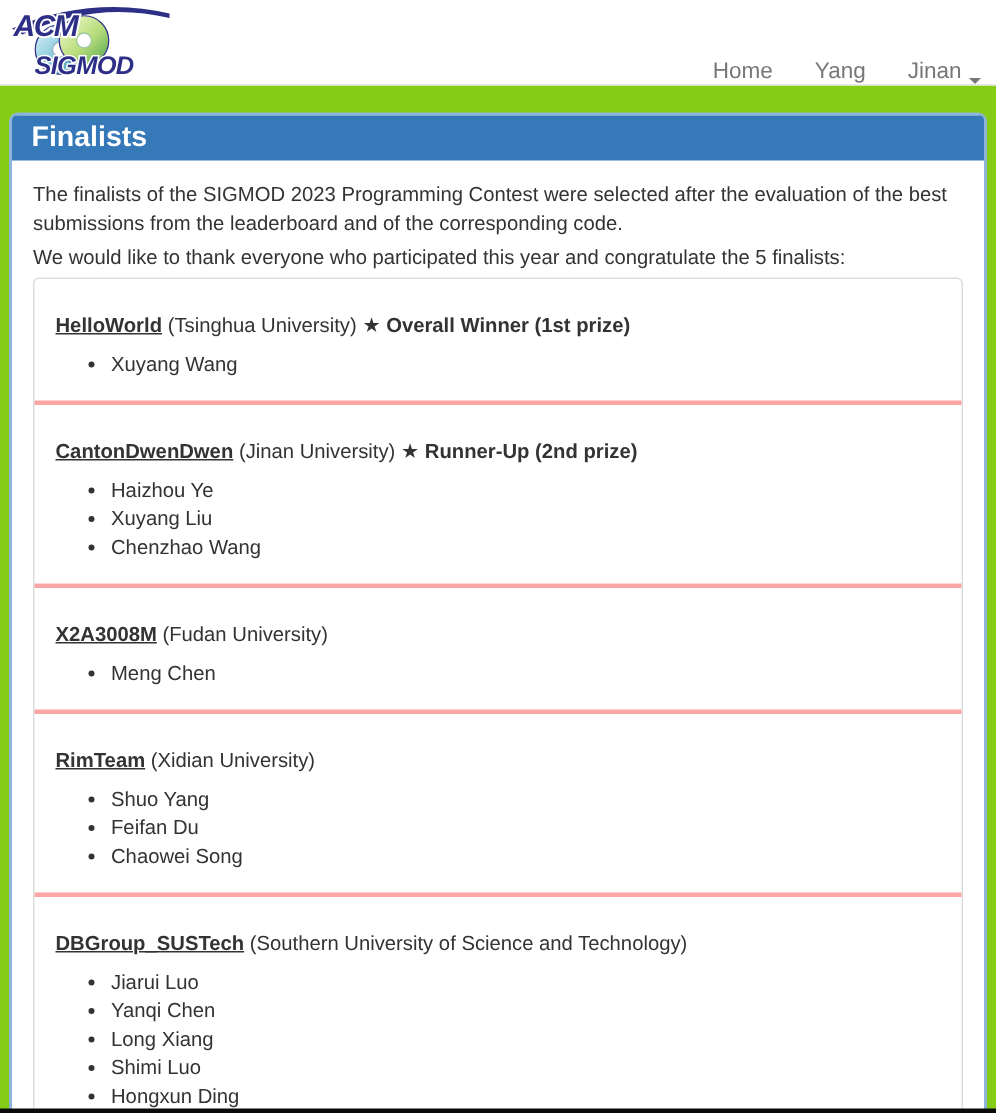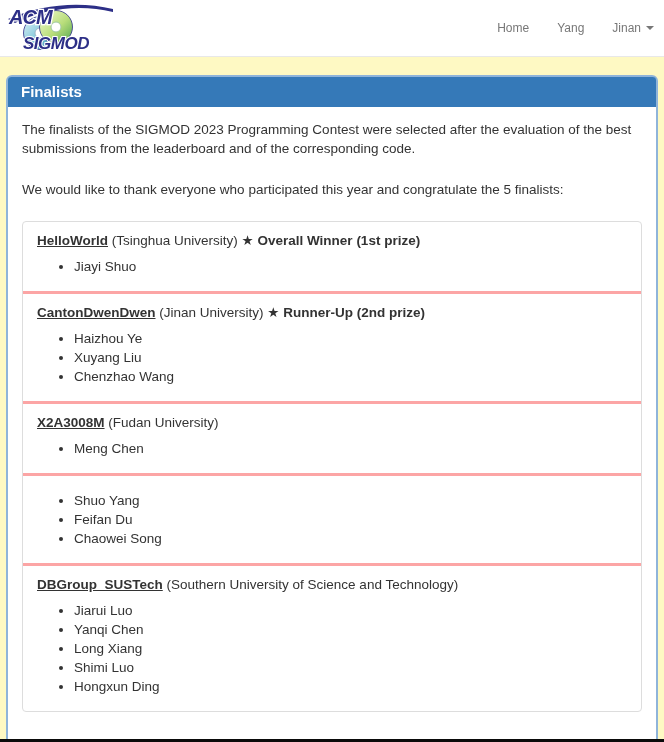--- a/index.html
+++ b/index.html
@@ -6,21 +6,21 @@
   html, body { background: #ffffff; }
   body {
     font-family: "Liberation Sans", "DejaVu Sans", sans-serif;
     color: #333;
     width: 664px;
   }
   .page {
     position: relative;
     width: 664px;
     height: 742px;
-    background: #fef9c3;
+    background: #84cc16;
     overflow: hidden;
   }
 
   
   .navbar {
     height: 57px;
     display: flex;
     align-items: stretch;
     border-bottom: 1px solid #e8e8e8;
     background: #ffffff;
@@ -41,23 +41,23 @@
     letter-spacing: -0.2px;
     white-space: pre-line;
   }
   .nav {
     margin-left: auto;
     display: flex;
     align-items: stretch;
   }
   .nav-item {
     display: flex;
-    align-items: center;
+    align-items: flex-end;
     padding: 0 14px;
-    font-size: 12px;
+    font-size: 15px;
     color: #777;
     cursor: pointer;
     white-space: nowrap;
   }
   .nav-item.active {
     background: #e7e7e7;
     color: #555;
   }
   .nav-item:last-child { padding-right: 10px; }
   .caret {
@@ -73,48 +73,48 @@
   .panel {
     margin: 18px 6px 0 6px;
     border: 2px solid #8fb4da;
     border-radius: 6px;
     background: #fff;
   }
   .panel-heading {
     background: #3579b8;
     color: #ffffff;
     font-weight: bold;
-    font-size: 15px;
+    font-size: 19px;
     line-height: 16px;
     padding: 7px 13px;
     border-radius: 3px 3px 0 0;
   }
   .panel-body { padding: 13px 14px 14px 14px; }
   .panel-body p {
     font-size: 13.5px;
     line-height: 19px;
     color: #333;
-    margin-bottom: 22px;
+    margin-bottom: 4px;
   }
   .panel-body p.intro-2 { }
 
   
   .list-group {
     border: 1px solid #ddd;
     border-radius: 4px;
     margin-bottom: 17px;
     background: #fff;
   }
   .team {
     padding: 9px 14px;
     border-top: 3px solid #fca5a5;
     font-size: 13.5px;
   }
   .team:first-child { border-top: none; }
-  .team-title { line-height: 20px; color: #333; }
+  .team-title { line-height: 20px; color: #333; margin-top: 12px; }
   .team-name { font-weight: bold; text-decoration: underline; }
   .team-univ { font-weight: normal; }
   .team-star { font-weight: bold; }
   .team-award { font-weight: bold; }
   .team ul {
     margin: 6px 0 6px 0;
     padding-left: 37px;
     list-style: disc;
   }
   .team li {
@@ -192,21 +192,21 @@
       <div class="list-group">
 
         <div class="team">
           <div class="team-title">
             <span class="team-name">HelloWorld</span>
             <span class="team-univ">(Tsinghua University)</span>
             <span class="team-star">★</span>
             <span class="team-award">Overall Winner (1st prize)</span>
           </div>
           <ul>
-            <li>Jiayi Shuo</li>
+            <li>Xuyang Wang</li>
           </ul>
         </div>
 
         <div class="team">
           <div class="team-title">
             <span class="team-name">CantonDwenDwen</span>
             <span class="team-univ">(Jinan University)</span>
             <span class="team-star">★</span>
             <span class="team-award">Runner-Up (2nd prize)</span>
           </div>
@@ -221,20 +221,24 @@
           <div class="team-title">
             <span class="team-name">X2A3008M</span>
             <span class="team-univ">(Fudan University)</span>
           </div>
           <ul>
             <li>Meng Chen</li>
           </ul>
         </div>
 
         <div class="team">
+          <div class="team-title">
+            <span class="team-name">RimTeam</span>
+            <span class="team-univ">(Xidian University)</span>
+          </div>
           <ul>
             <li>Shuo Yang</li>
             <li>Feifan Du</li>
             <li>Chaowei Song</li>
           </ul>
         </div>
 
         <div class="team">
           <div class="team-title">
             <span class="team-name">DBGroup_SUSTech</span>

